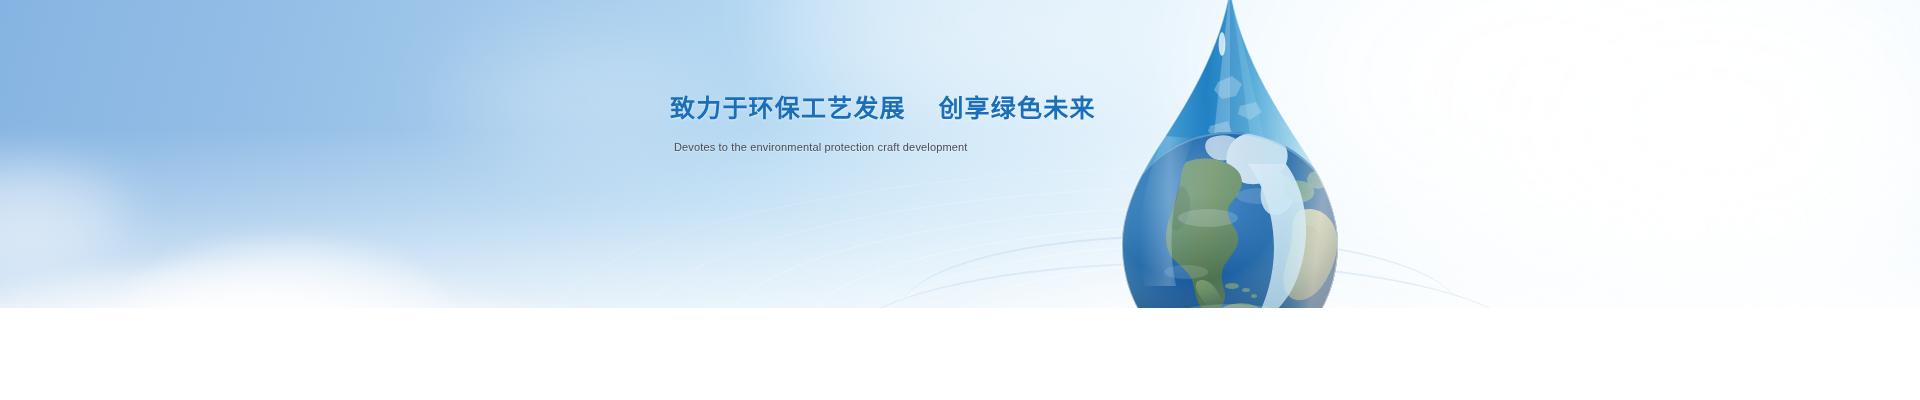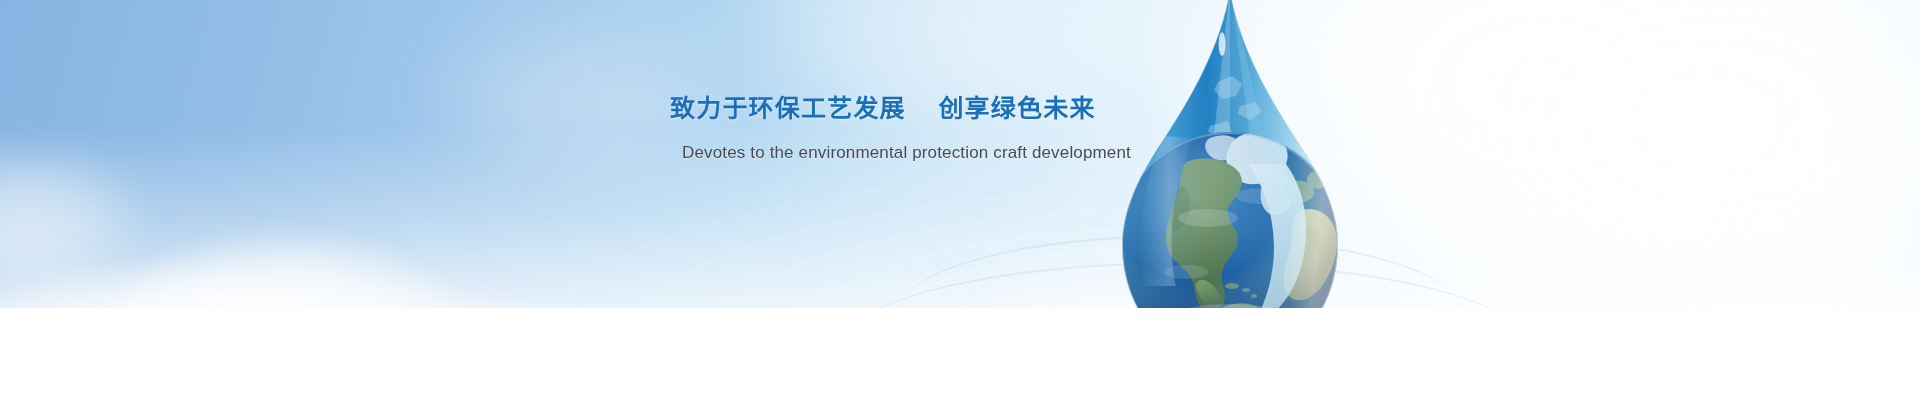--- a/index.html
+++ b/index.html
@@ -197,22 +197,22 @@
     margin: 0;
     font-size: 25px;
     font-weight: 700;
     letter-spacing: 1.2px;
     color: #1a6fb8;
     white-space: pre;
     line-height: 1.32;
     text-shadow: 0 1px 2px rgba(255,255,255,0.55);
   }
   .subcopy {
-    margin: 13px 0 0 12px;
-    font-size: 17px;
+    margin: 13px 0 0 4px;
+    font-size: 11px;
     font-weight: 400;
     line-height: 1.78;
     color: #4a4a52;
     letter-spacing: 0.15px;
     text-shadow: 0 1px 1px rgba(255,255,255,0.45);
   }
   .subcopy span { display: block; }
 </style>
 </head>
 <body>

